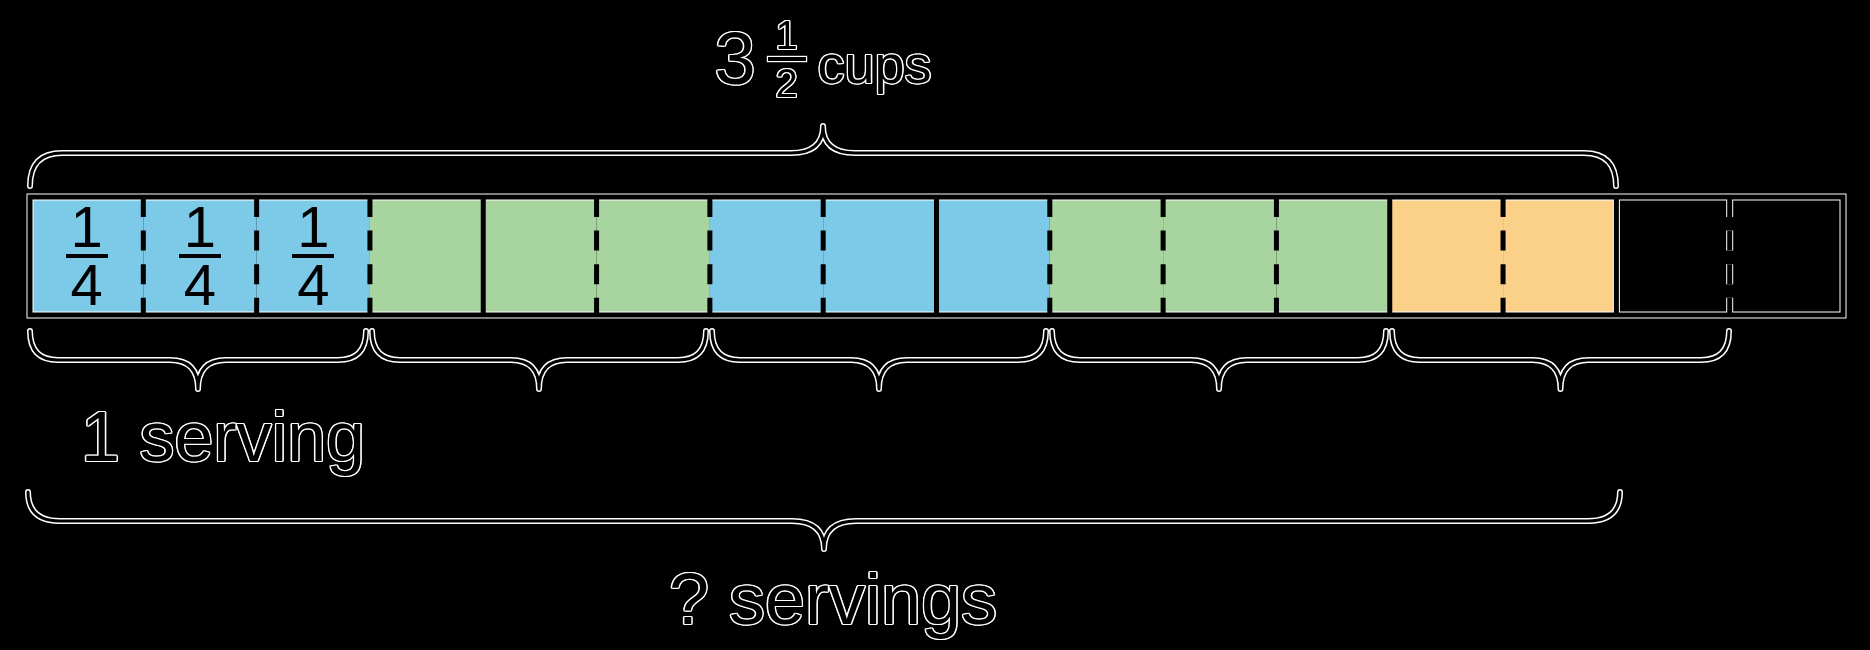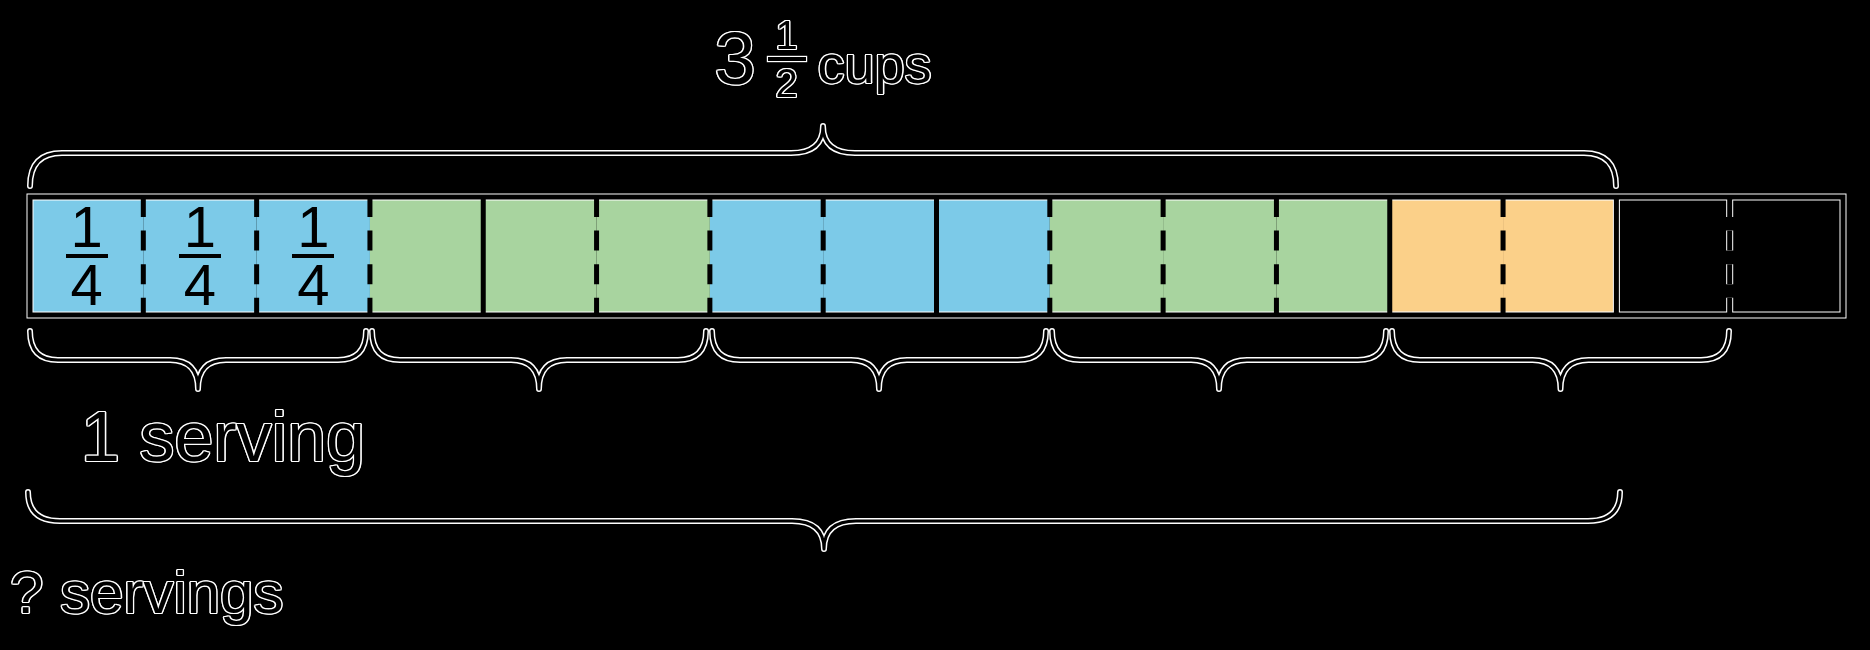--- a/index.html
+++ b/index.html
@@ -14,22 +14,22 @@
   #title .whole{font-size:74px;line-height:1;}
   #title .frac{display:flex;flex-direction:column;align-items:center;gap:3px;}
   #title .fnum,#title .fden{font-size:40px;line-height:0.95;}
   #title .fbar{width:38px;height:3.5px;background:#000;box-shadow:0 0 0 1.2px #fff;}
   #title .unit{font-size:54px;line-height:1;transform:translateY(5px);}
   .cellfrac{position:absolute;top:202px;height:108px;width:76px;display:flex;
             flex-direction:column;align-items:center;justify-content:center;gap:3px;color:#000;}
   .cellfrac .fnum,.cellfrac .fden{font-size:58px;line-height:0.82;}
   .cellfrac .fbar{width:42px;height:4px;background:#000;}
   #label-serving{position:absolute;left:57px;top:399px;font-size:70px;line-height:1.1;margin-left:24px;}
-  #label-question{position:absolute;left:10px;top:560px;width:1646px;
-                  font-size:60px;line-height:1.1;}
+  #label-question{position:absolute;left:10px;top:560px;width:1646px;text-align:center;
+                  font-size:72px;line-height:1.1;}
 </style>
 </head>
 <body>
 
 <div id="canvas">
 
   <svg id="diagram-svg" width="1870" height="650" viewBox="0 0 1870 650">
       <rect x="30" y="197" width="113.3125" height="118" fill="#7CCAE8"></rect>
       <rect x="143.3125" y="197" width="113.3125" height="118" fill="#7CCAE8"></rect>
       <rect x="256.625" y="197" width="113.3125" height="118" fill="#7CCAE8"></rect>

